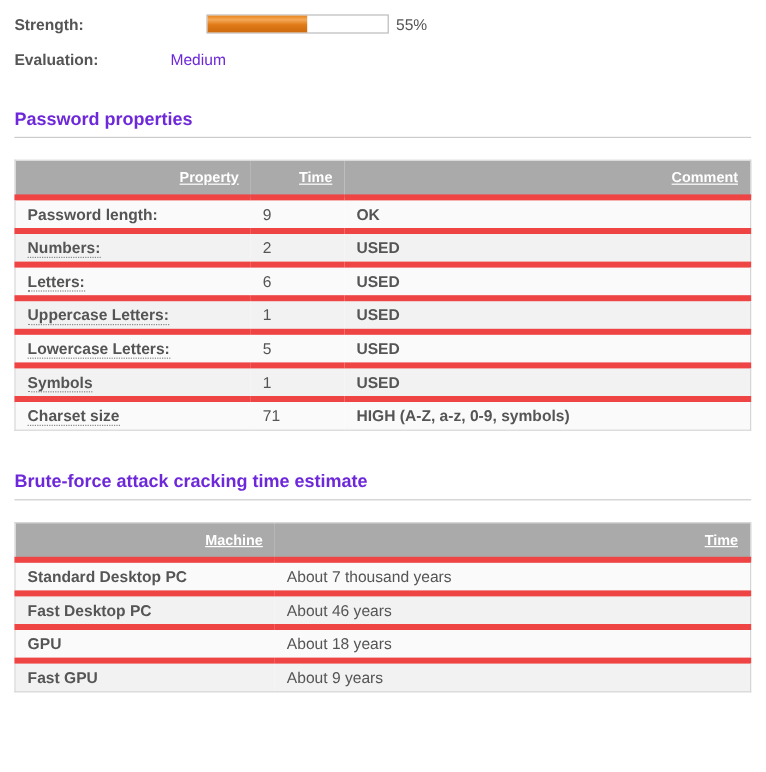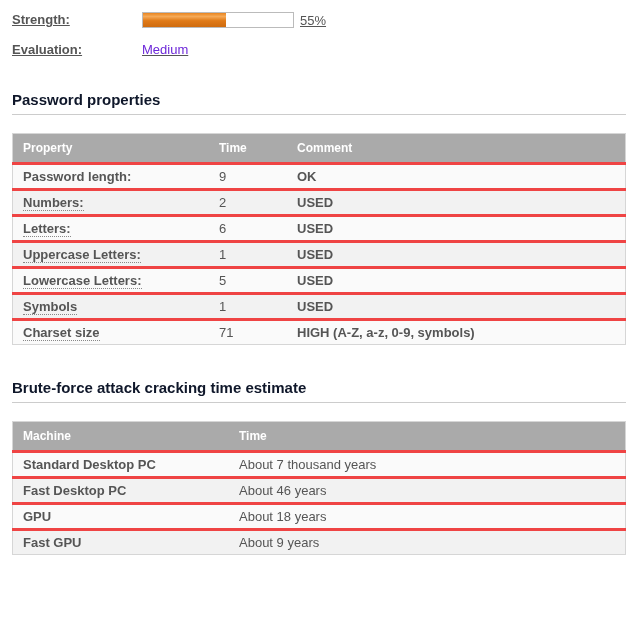--- a/index.html
+++ b/index.html
@@ -5,75 +5,77 @@
   body {
     margin: 0;
     padding: 12px;
     font-family: Arial, Helvetica, sans-serif;
     font-size: 13px;
     color: #555;
     width: 614px;
   }
   .kv-row {
     display: flex;
+    align-items: center;
     margin-bottom: 14px;
-    text-decoration: underline;
   }
   .kv-label {
     width: 130px;
     font-weight: bold;
     color: #555;
   }
   .kv-value {
     color: #6d28d9;
   }
   .progress-wrap {
     display: flex;
     align-items: center;
+    margin-left: 30px;
   }
   .progress-bar {
     width: 150px;
     height: 14px;
     border: 1px solid #bbb;
     background: #fff;
     position: relative;
     margin-right: 6px;
   }
   .progress-fill {
     height: 100%;
     background: linear-gradient(to bottom, #e9851f 0%, #f5a957 25%, #e07a17 55%, #cf6b0e 100%);
     width: 55%;
   }
   h3.section {
     font-size: 15px;
-    color: #0f172a;
+    color: #6d28d9;
     font-weight: bold;
     margin: 34px 0 6px 0;
   }
   hr.sep {
     border: none;
     border-top: 1px solid #ccc;
     margin: 0 0 18px 0;
   }
   table.data {
     width: 100%;
     border-collapse: collapse;
     border: 1px solid #d6d6d6;
   }
   table.data th {
     background: #aaa;
     color: #fff;
-    text-align: left;
+    text-align: right;
     font-weight: bold;
     padding: 7px 10px;
     font-size: 12px;
+    text-decoration: underline;
   }
   table.data td {
     padding: 4px 10px;
-    border-top: 3px solid #ef4444;
+    border-top: 5px solid #ef4444;
     color: #555;
   }
   table.data tr:nth-child(even) td {
     background: #f2f2f2;
   }
   table.data tr:nth-child(odd) td {
     background: #fafafa;
   }
   .prop-name {
     font-weight: bold;

